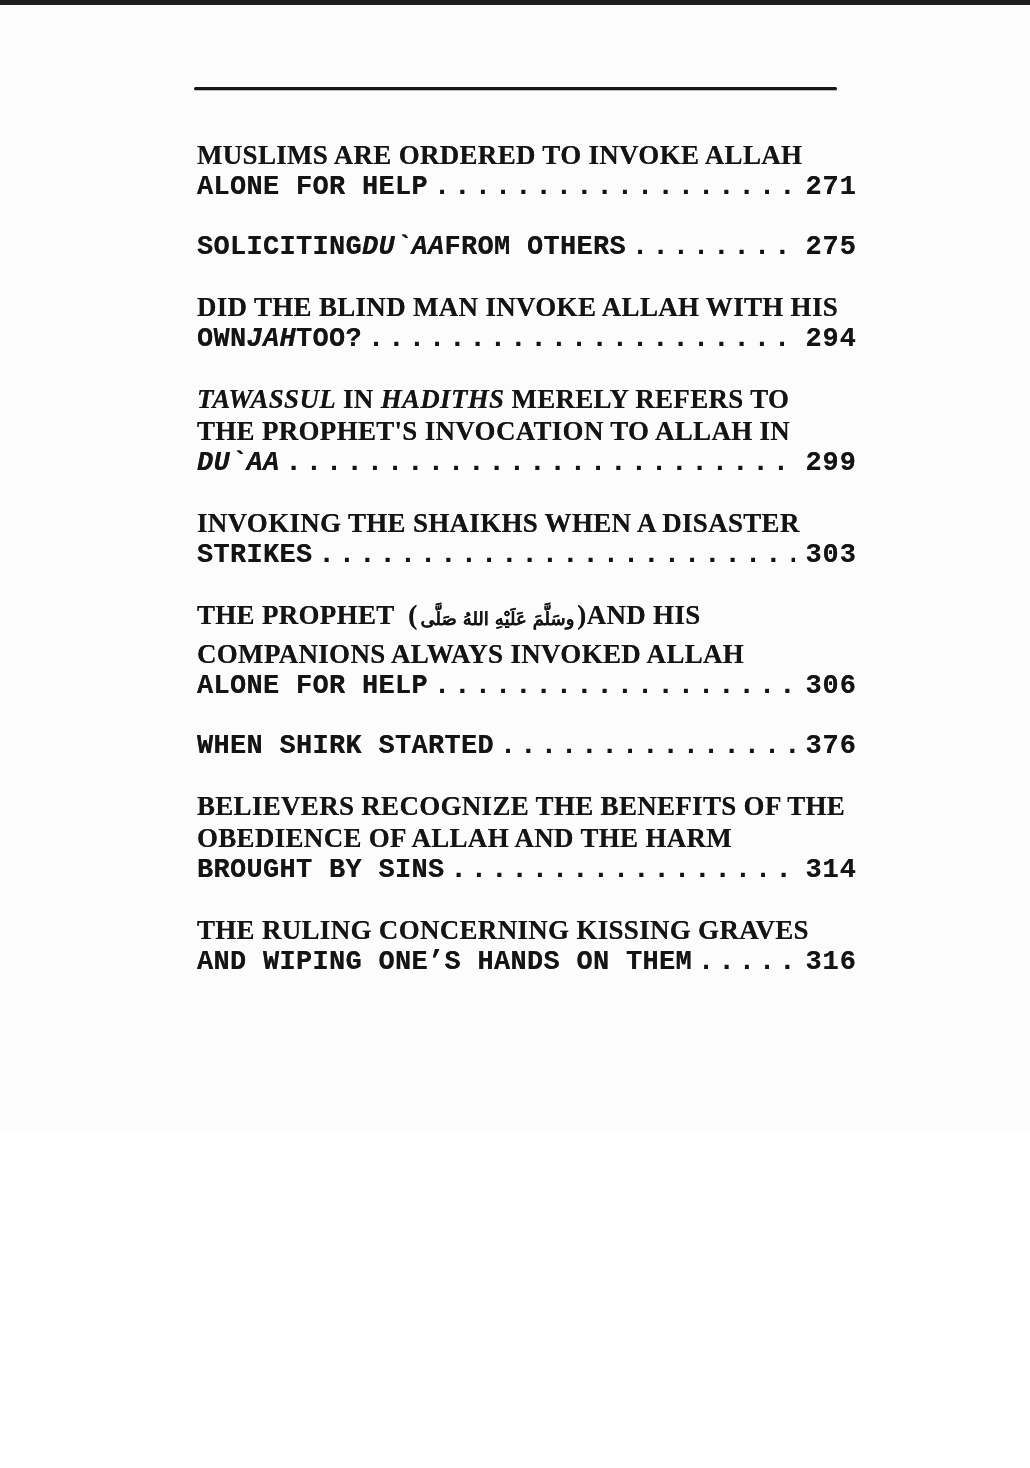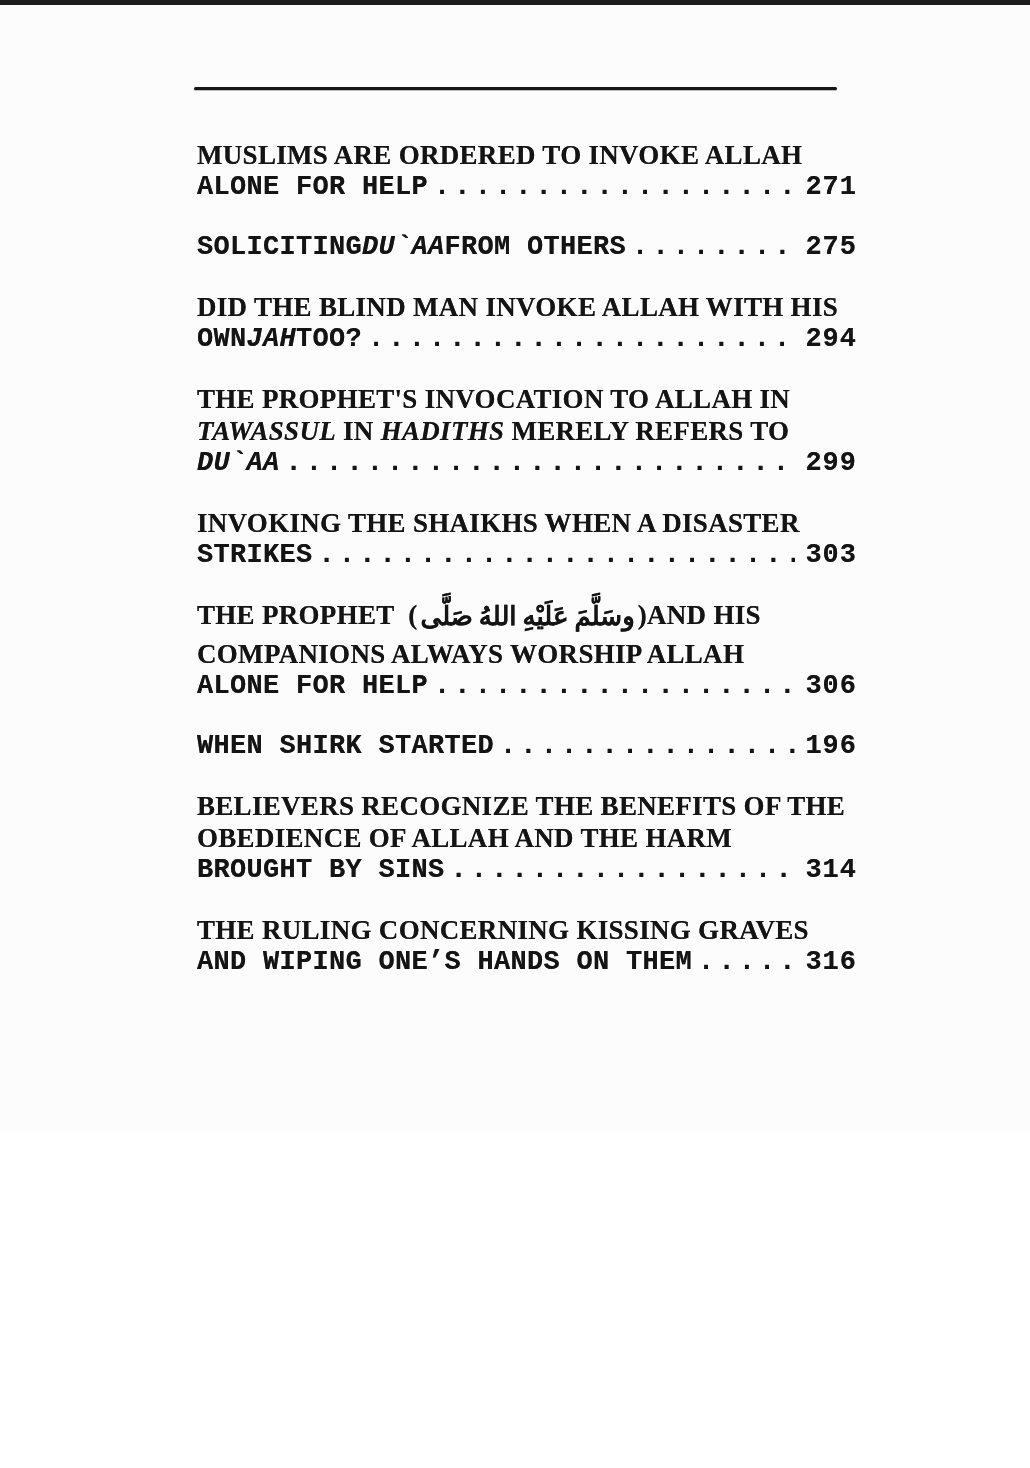--- a/index.html
+++ b/index.html
@@ -37,21 +37,21 @@
     margin:0 10px 0 6px;
   }
   .dots::after{
     content:"................................................................................";
     letter-spacing:4.1px;
   }
   .it{font-style:italic;}
   .ar{
     display:inline-block;
     font-family:Liberation Sans, sans-serif;
-    font-size:26px;line-height:24px;font-weight:700;
+    font-size:18px;line-height:24px;font-weight:700;
     margin:0 3px;vertical-align:-1px;
   }
   .line.has-ar{margin-top:5px;margin-bottom:7px;}
   .pg{letter-spacing:1px;}
   .speck{
     position:absolute;left:573px;top:1417px;width:2px;height:6px;
     background:#9a9a9a;border-radius:1px;
   }
 </style>
 </head>
@@ -82,50 +82,50 @@
         <div class="line"><span class="seg">DID THE BLIND MAN INVOKE ALLAH WITH HIS</span></div>
         <div class="line last">
           <span class="seg">OWN </span>
           <span class="it">JAH</span>
           <span class="seg"> TOO?</span>
           <span class="dots"></span>
           <span class="pg">294</span>
         </div>
       </div>
       <div class="toc-entry">
+        <div class="line"><span class="it">TAWASSUL</span><span class="seg"> IN </span><span class="it">HADITHS</span><span class="seg"> MERELY REFERS TO</span></div>
         <div class="line"><span class="seg">THE PROPHET'S INVOCATION TO ALLAH IN</span></div>
-        <div class="line"><span class="it">TAWASSUL</span><span class="seg"> IN </span><span class="it">HADITHS</span><span class="seg"> MERELY REFERS TO</span></div>
         <div class="line last">
           <span class="it">DU`AA</span>
           <span class="dots"></span>
           <span class="pg">299</span>
         </div>
       </div>
       <div class="toc-entry">
         <div class="line"><span class="seg">INVOKING THE SHAIKHS WHEN A DISASTER</span></div>
         <div class="line last">
           <span class="seg">STRIKES</span>
           <span class="dots"></span>
           <span class="pg">303</span>
         </div>
       </div>
       <div class="toc-entry">
         <div class="line has-ar"><span class="seg">THE PROPHET &nbsp;(</span><span class="ar">صَلَّى</span><span class="ar">اللهُ</span><span class="ar">عَلَيْهِ</span><span class="ar">وسَلَّمَ</span><span class="seg">)AND HIS</span></div>
-        <div class="line"><span class="seg">COMPANIONS ALWAYS WORSHIP ALLAH</span></div>
+        <div class="line"><span class="seg">COMPANIONS ALWAYS INVOKED ALLAH</span></div>
         <div class="line last">
           <span class="seg">ALONE FOR HELP</span>
           <span class="dots"></span>
           <span class="pg">306</span>
         </div>
       </div>
       <div class="toc-entry">
         <div class="line last">
           <span class="seg">WHEN SHIRK STARTED</span>
           <span class="dots"></span>
-          <span class="pg">196</span>
+          <span class="pg">376</span>
         </div>
       </div>
       <div class="toc-entry">
         <div class="line"><span class="seg">BELIEVERS RECOGNIZE THE BENEFITS OF THE</span></div>
         <div class="line"><span class="seg">OBEDIENCE OF ALLAH AND THE HARM</span></div>
         <div class="line last">
           <span class="seg">BROUGHT BY SINS</span>
           <span class="dots"></span>
           <span class="pg">314</span>
         </div>

